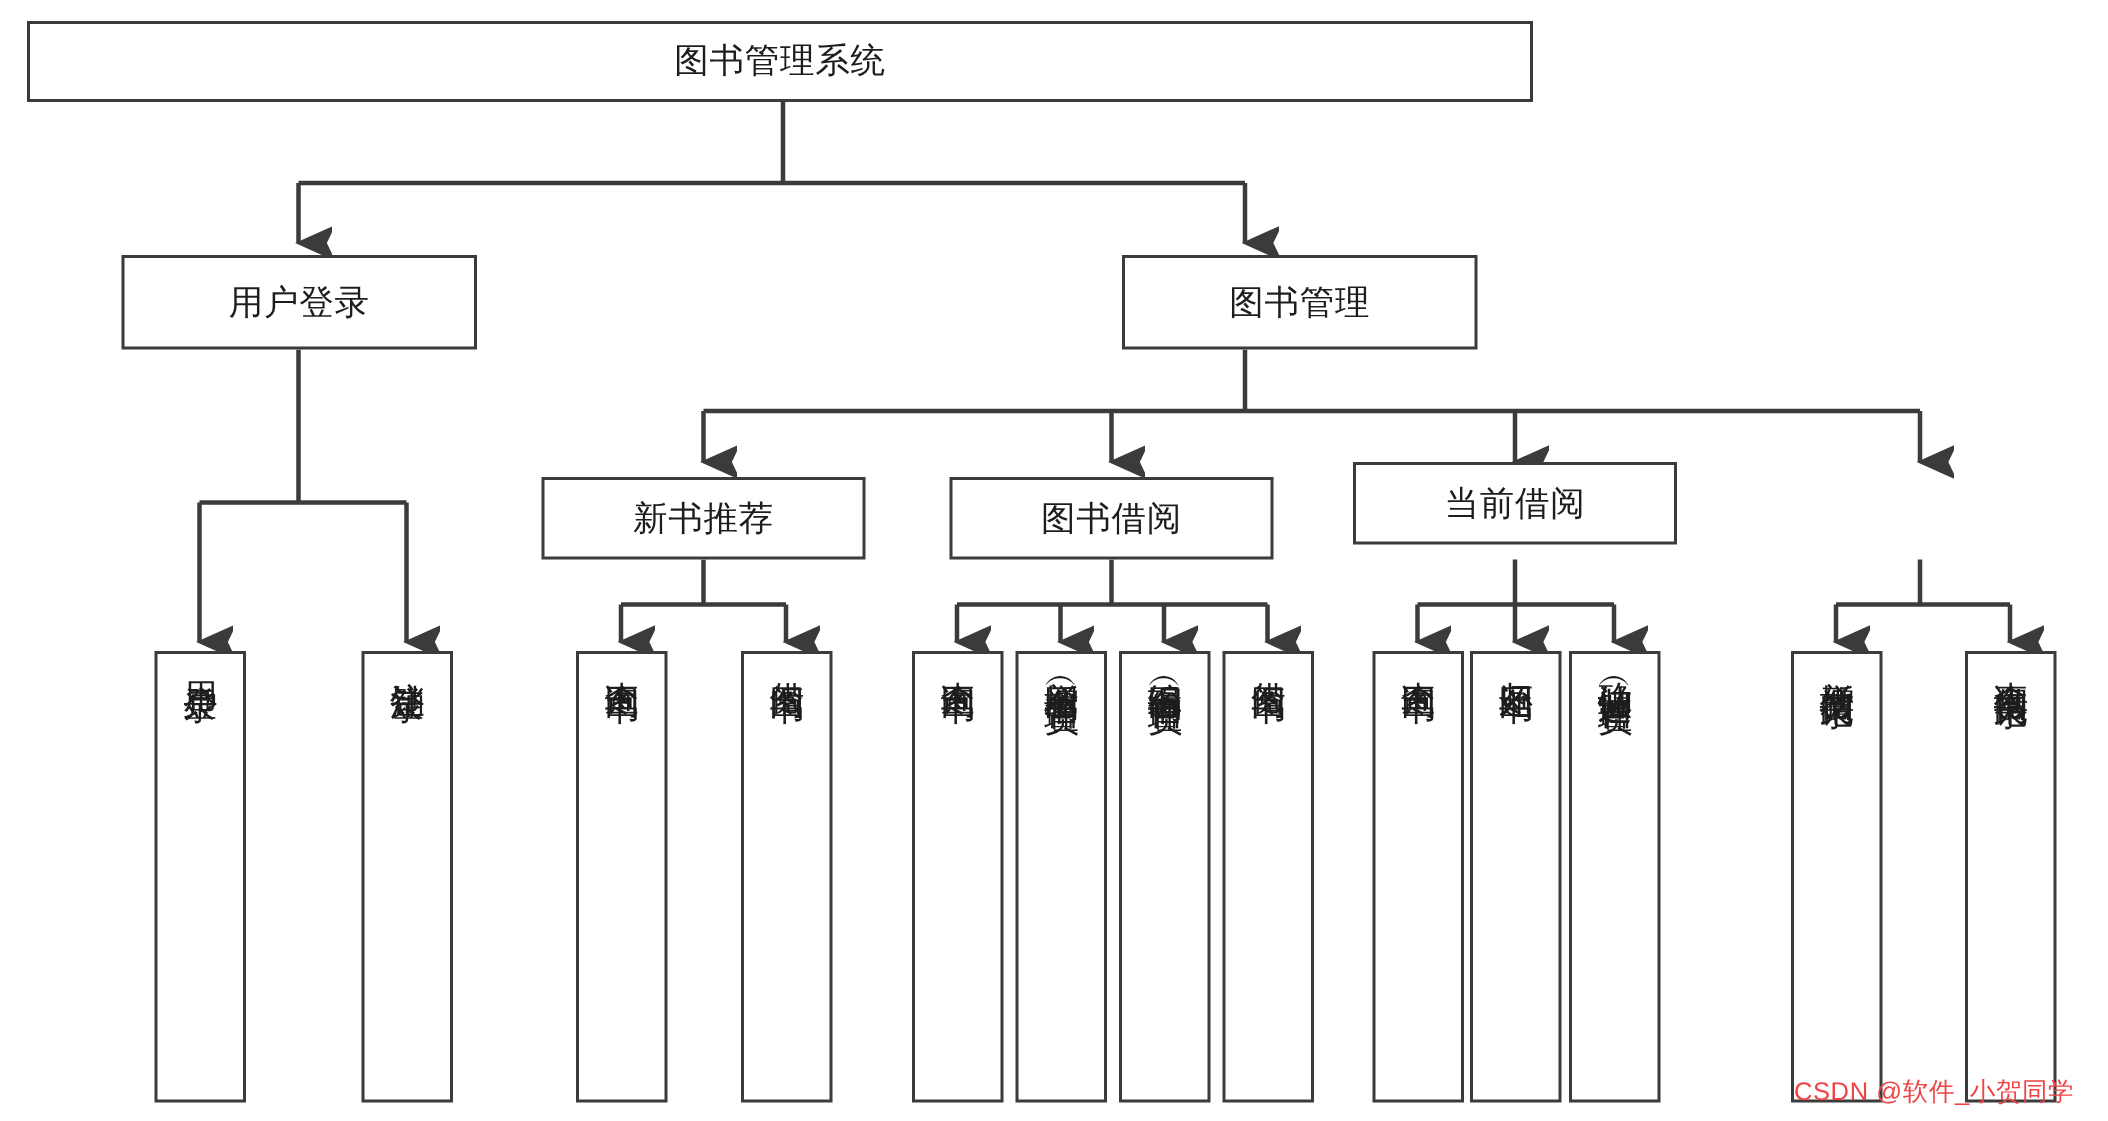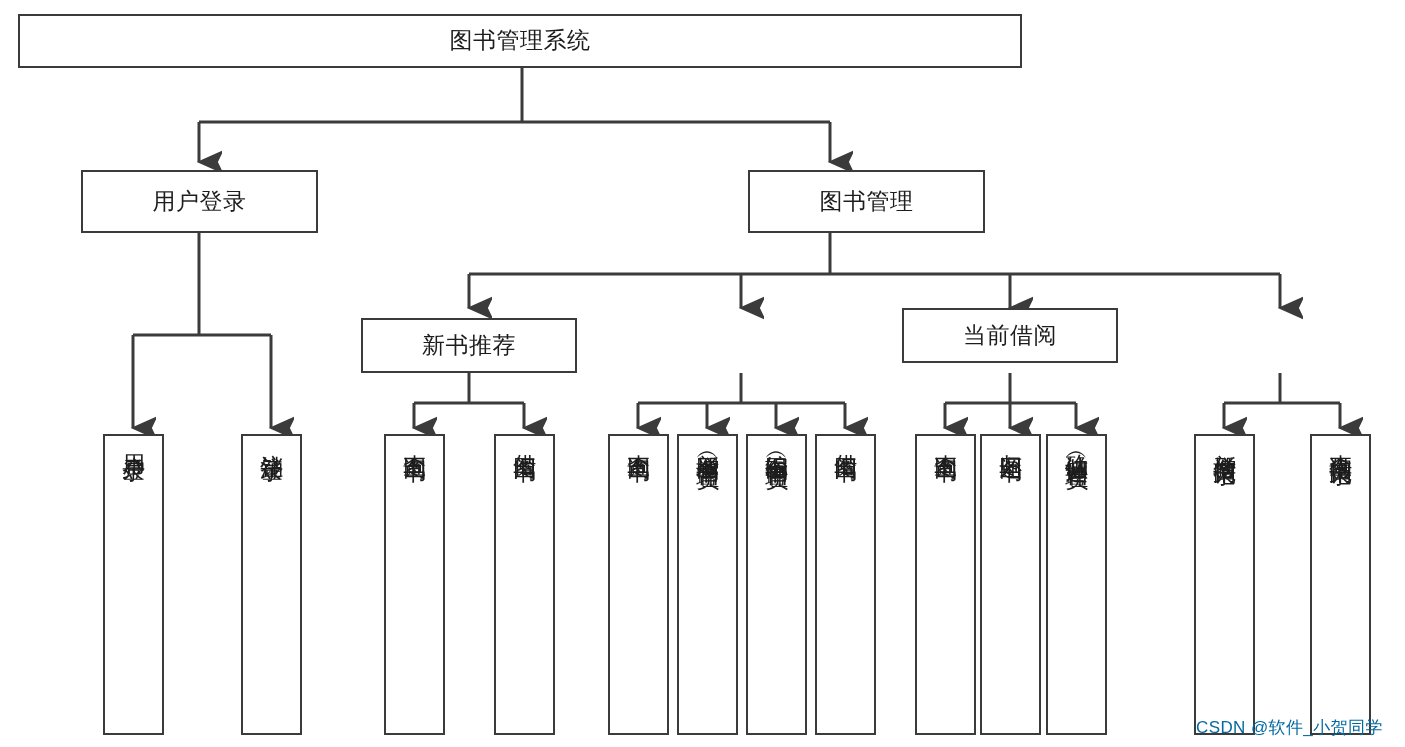--- a/index.html
+++ b/index.html
@@ -58,21 +58,21 @@
     writing-mode: vertical-rl;
     text-orientation: upright;
     font-size: 23px;
     line-height: 1.02;
     letter-spacing: 2px;
     white-space: nowrap;
   }
   .watermark {
     position: absolute;
     font-size: 17px;
-    color: #0369a1;
+    color: #ef4444;
     white-space: nowrap;
     letter-spacing: 0.4px;
   }
 </style>
 </head>
 <body>
 
 <div id="diagram">
 
   <svg id="edges" viewBox="0 0 1405 747" width="1405" height="747">
@@ -132,20 +132,23 @@
   <div class="node horiz" style="left:81px; top:170px; width:237px; height:63px;">
     <span class="lbl">用户登录</span>
   </div>
   <div class="node horiz" style="left:748px; top:170px; width:237px; height:63px;">
     <span class="lbl">图书管理</span>
   </div>
 
   <div class="node horiz" style="left:361px; top:318px; width:216px; height:55px;">
     <span class="lbl">新书推荐</span>
   </div>
+  <div class="node horiz" style="left:633px; top:318px; width:216px; height:55px;">
+    <span class="lbl">图书借阅</span>
+  </div>
   <div class="node horiz" style="left:902px; top:308px; width:216px; height:55px;">
     <span class="lbl">当前借阅</span>
   </div>
 
   <div class="node vert" style="left:103px; top:434px; width:61px; height:301px;">
     <span class="lbl">用户登录</span>
   </div>
   <div class="node vert" style="left:241px; top:434px; width:61px; height:301px;">
     <span class="lbl">注销登录</span>
   </div>

